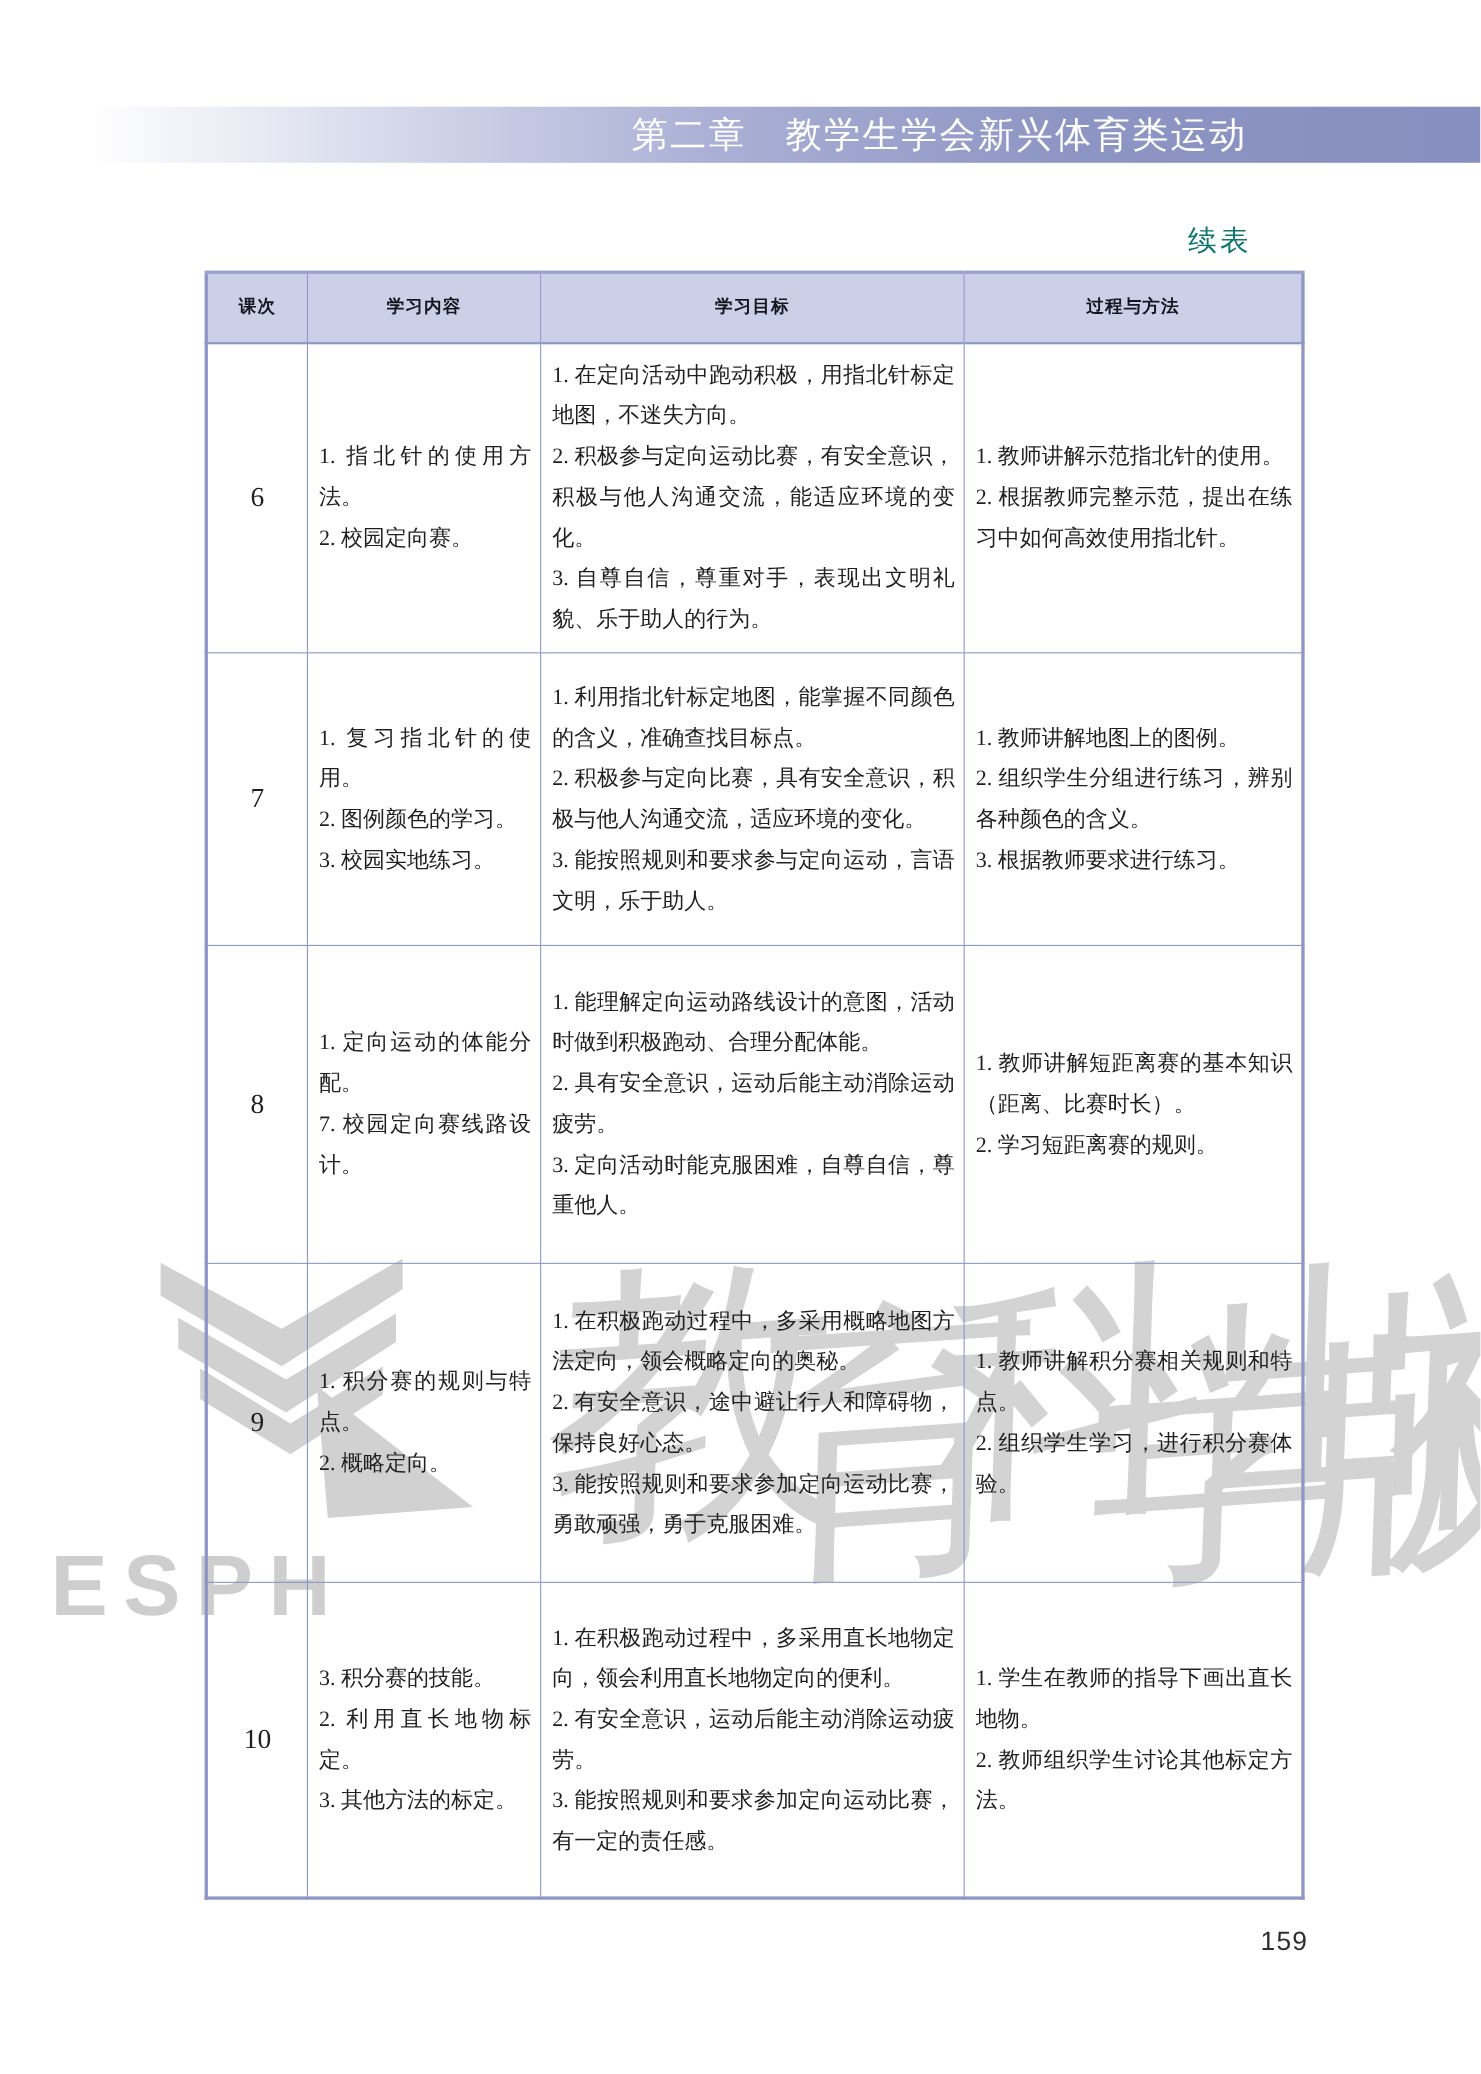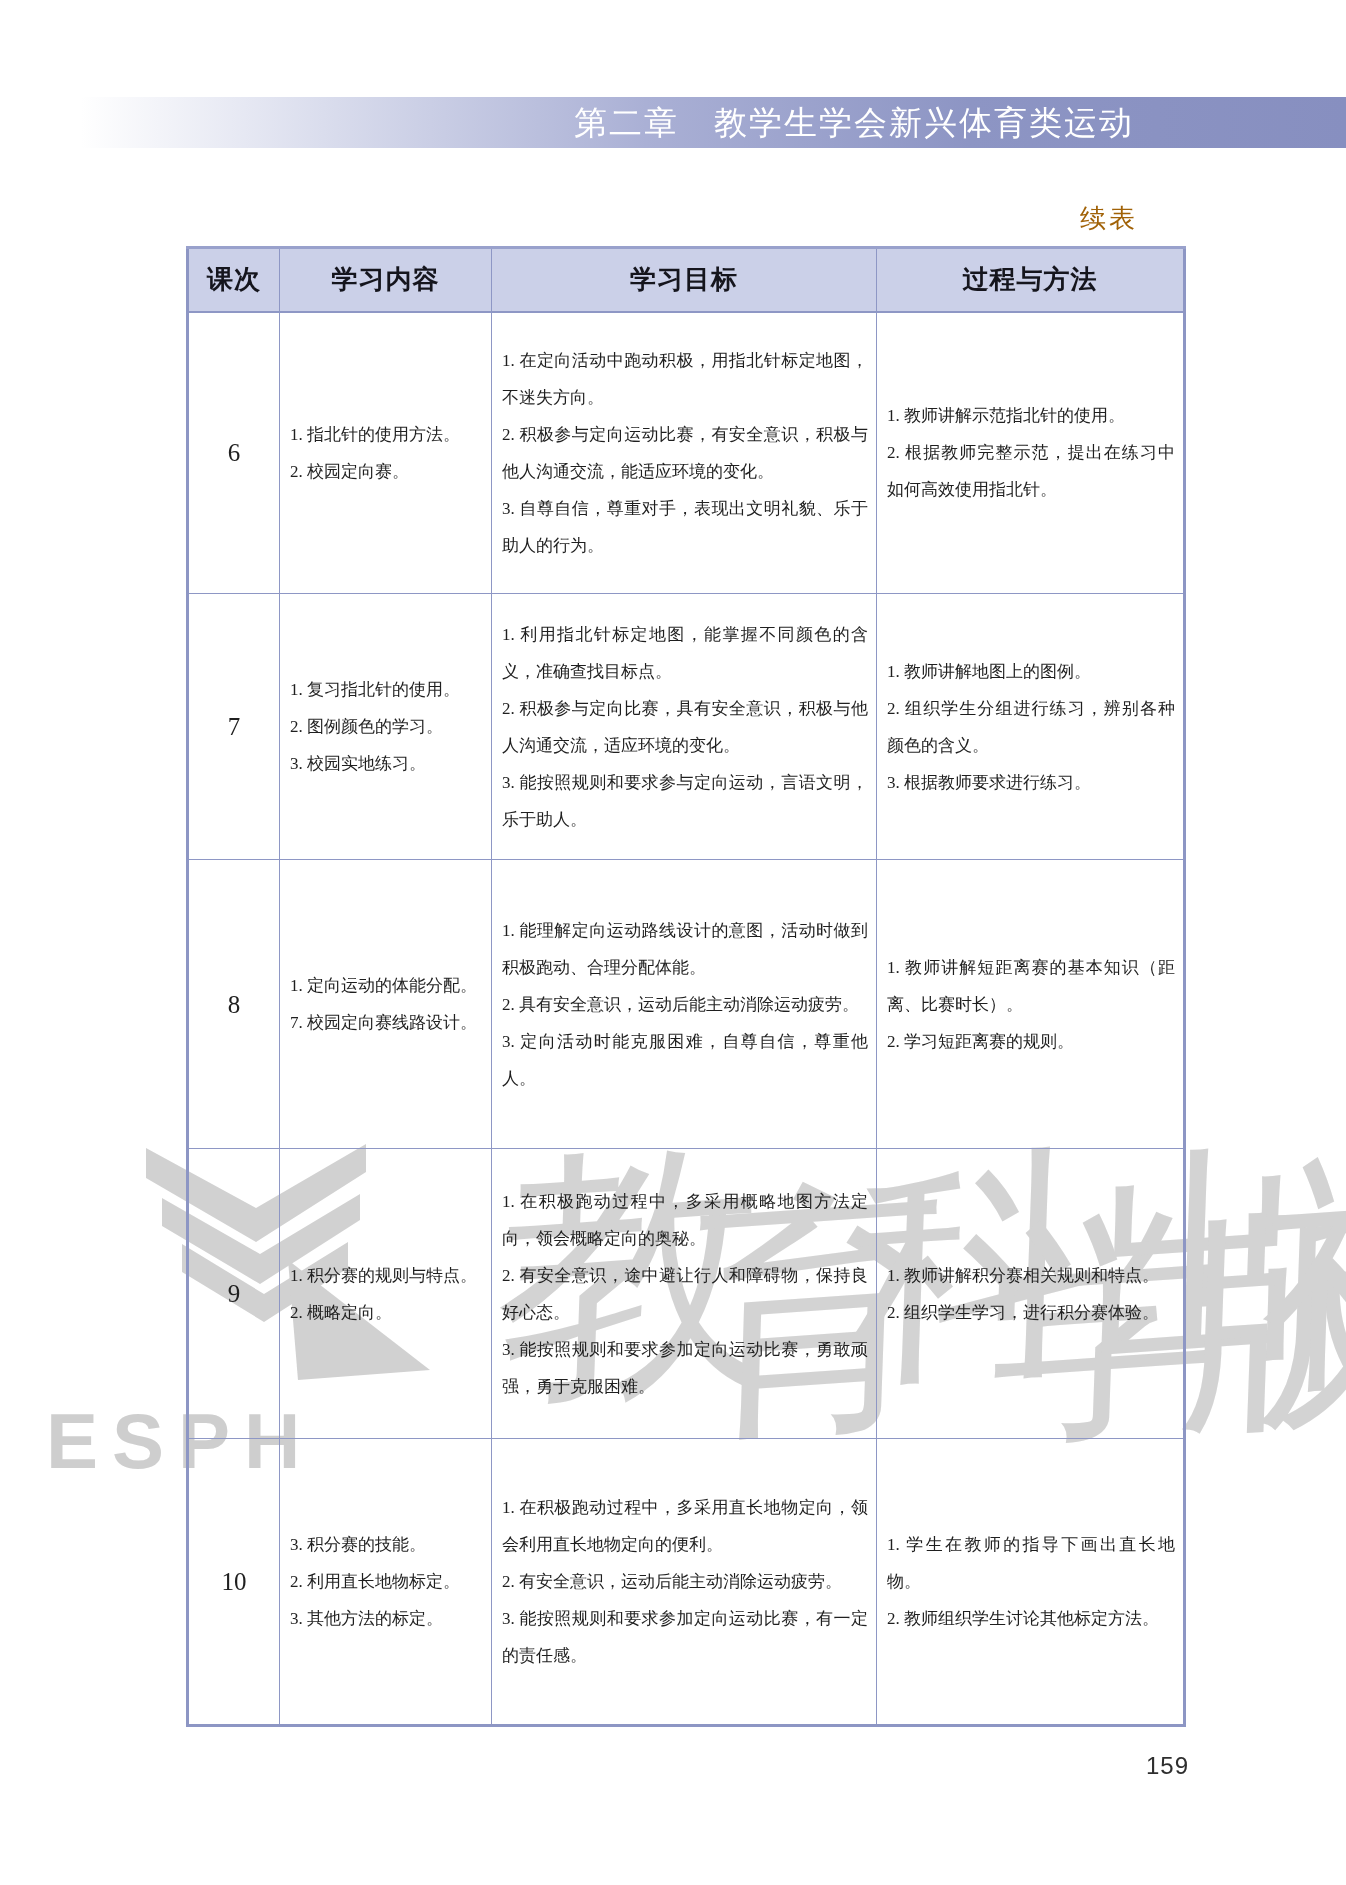--- a/index.html
+++ b/index.html
@@ -17,21 +17,21 @@
   }
   .banner-text {
     position:absolute; right:212px; top:0; height:51px; line-height:51px;
     color:#ffffff; font-family:"Liberation Sans","DejaVu Sans",sans-serif;
     font-size:33px; letter-spacing:2px; white-space:nowrap;
   }
 
   
   .continued {
     position:absolute; top:201px; left:1080px; width:110px;
-    font-size:26px; color:#a16207; letter-spacing:3px;
+    font-size:26px; color:#0f766e; letter-spacing:3px;
   }
 
   
   .watermark { position:absolute; left:0; top:0; width:1346px; height:1885px; z-index:1; opacity:0.8; pointer-events:none;padding-left:32px; }
   .wm-char {
     position:absolute; color:#c9c9c9;
     font-family:"Liberation Serif","DejaVu Serif",serif;
     transform:rotate(-4deg) skewX(-6deg);
     line-height:1;
   }
@@ -47,25 +47,25 @@
     position:absolute; left:186px; top:246px; width:997px; z-index:2;
     border-collapse:collapse; table-layout:fixed;
     background:transparent;
   }
   table.sched, table.sched th, table.sched td { border:1.5px solid #8e97c5; }
   table.sched { border:3px solid #8d96c4; }
   thead tr { height:64px; }
   th {
     background:#cbd0e8; color:#15151d;
     font-family:"Liberation Sans","DejaVu Sans",sans-serif;
-    font-weight:600; font-size:26px; letter-spacing:1px;
+    font-weight:600; font-size:16px; letter-spacing:1px;
     border-top:3px solid #99a1cc !important;
     border-bottom:2px solid #8e97c5 !important;
   }
-  td { vertical-align:middle; font-size:17px; line-height:37px; background:transparent; }
+  td { vertical-align:middle; font-size:20px; line-height:37px; background:transparent; }
   td.c-num { text-align:center; font-size:25px; }
   td.c-body { padding:10px 8px 10px 10px; text-align:justify; }
   td.c-body p { margin:0; }
   tr.r0 { height:282px; }
   tr.r1 { height:266px; }
   tr.r2 { height:289px; }
   tr.r3 { height:290px; }
   tr.r4 { height:287px; }
 
   

